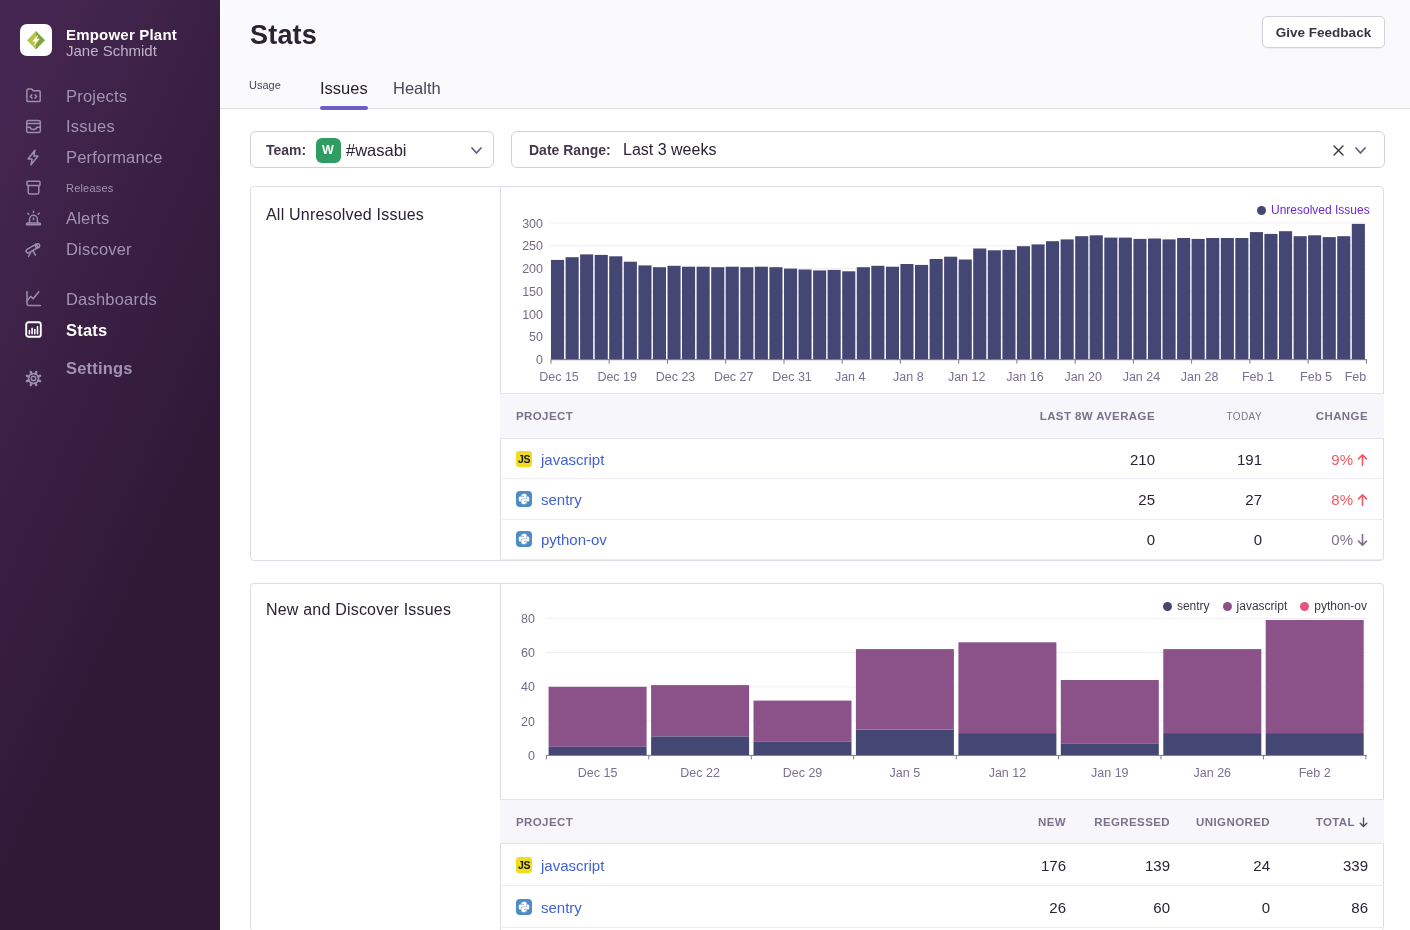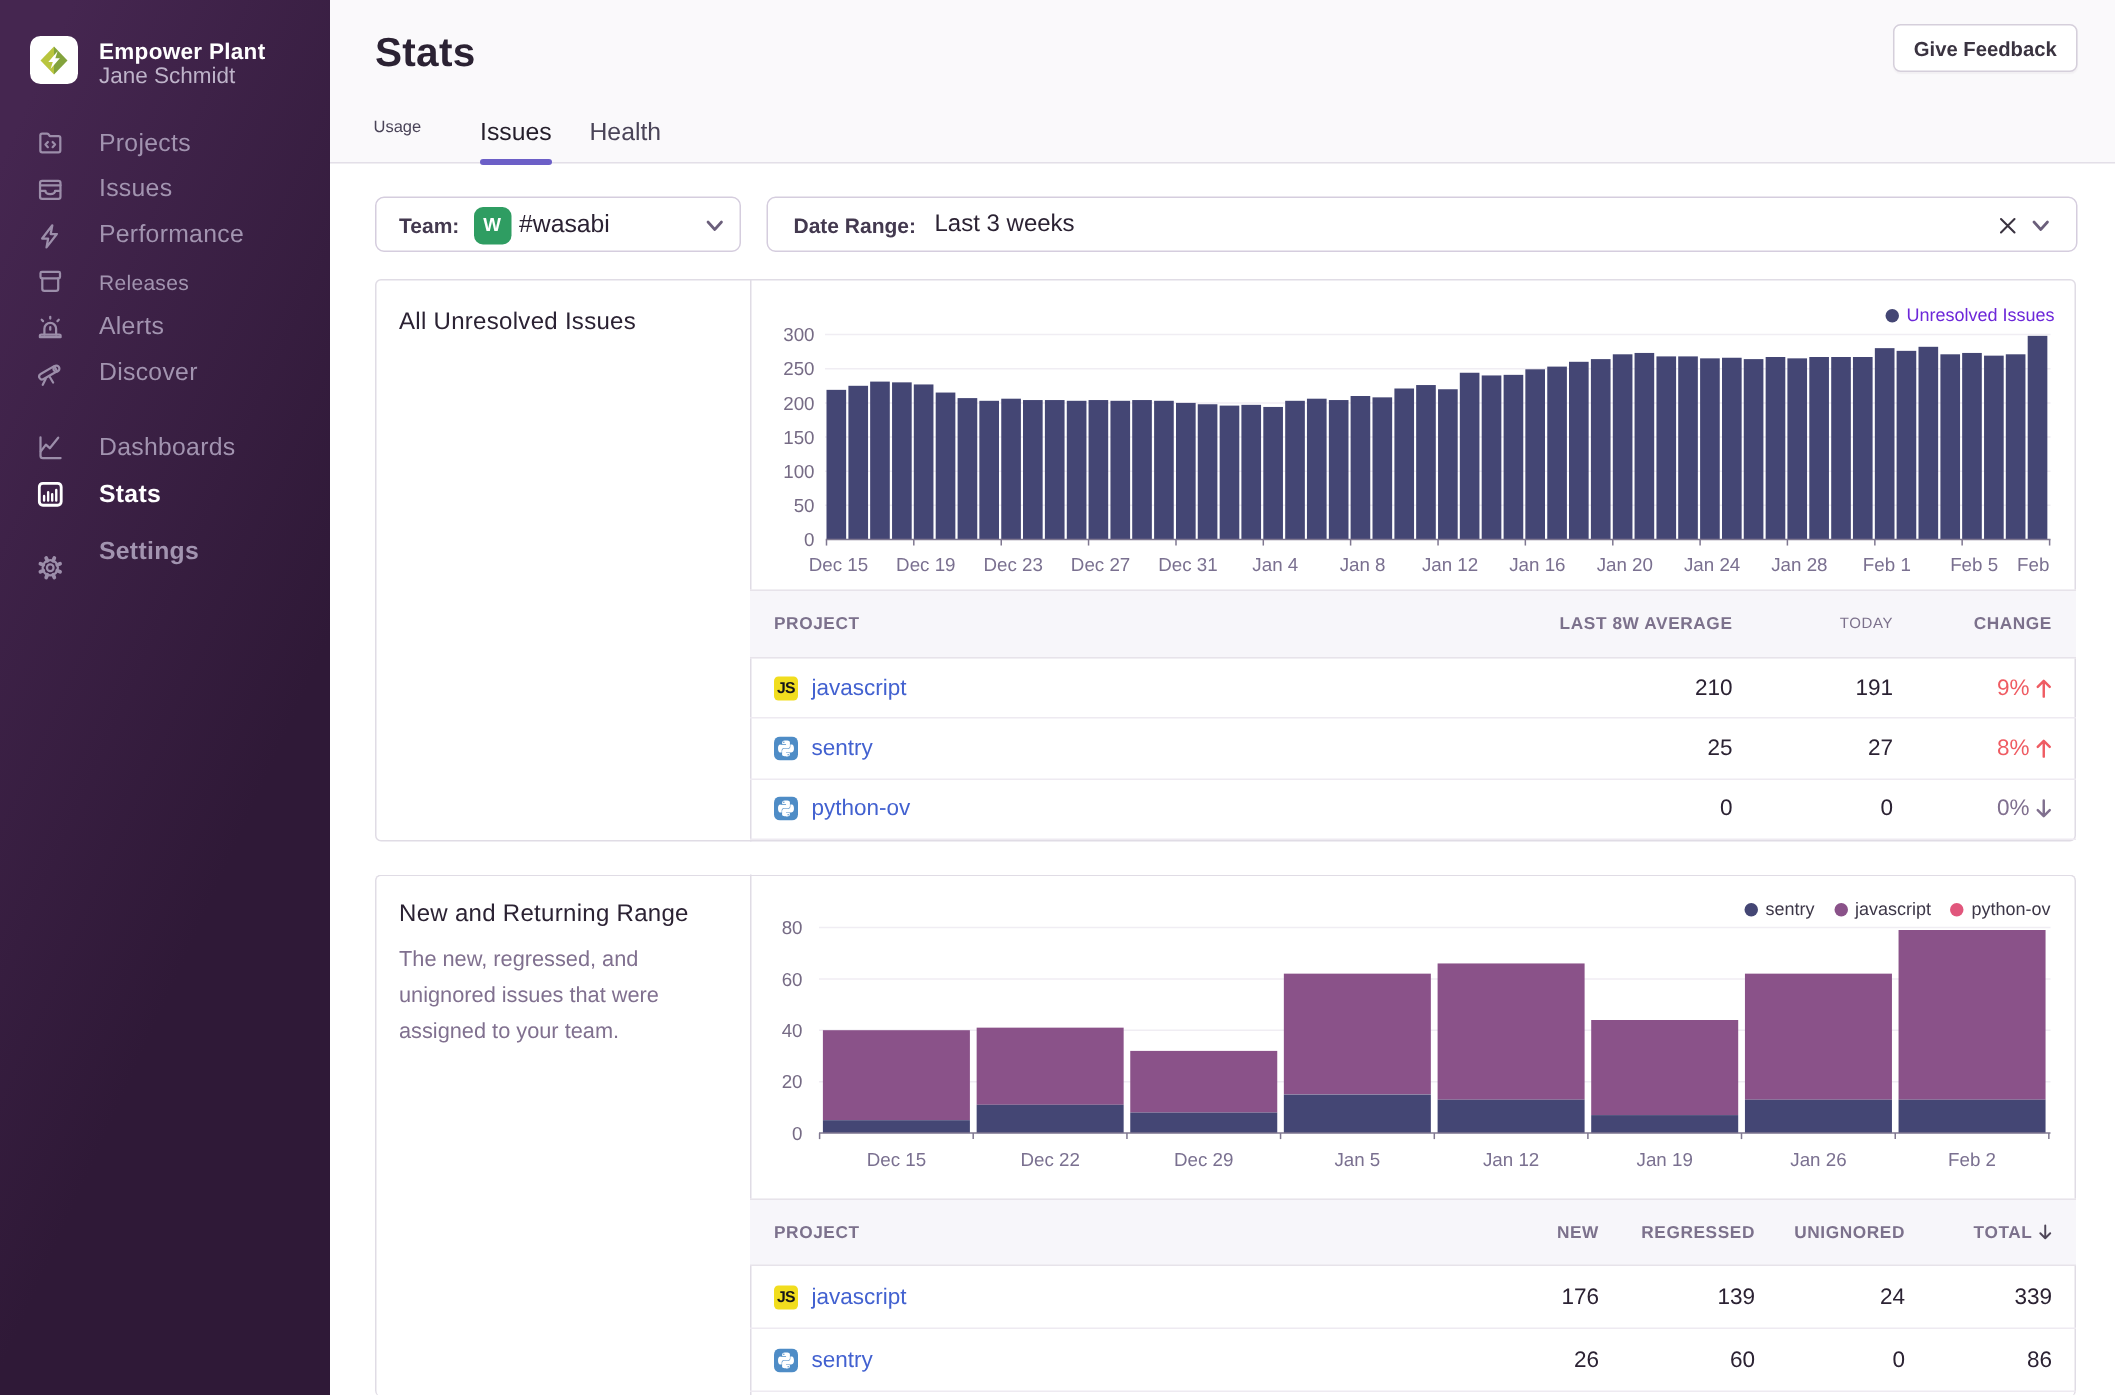--- a/index.html
+++ b/index.html
@@ -189,22 +189,21 @@
 <div style="position:absolute;left:41px;top:50%;transform:translateY(-50%);font-size:15px;color:#4261d0">python-ov</div>
       <div style="position:absolute;right:229px;top:50%;transform:translateY(-50%);font-size:15px;color:#2b2233;white-space:nowrap">0</div>
       <div style="position:absolute;right:122px;top:50%;transform:translateY(-50%);font-size:15px;color:#2b2233;white-space:nowrap">0</div>
       <div style="position:absolute;right:16px;top:50%;transform:translateY(-50%);font-size:15px;color:#80708f;white-space:nowrap">0%<svg width="11" height="13" viewBox="0 0 10 12" style="vertical-align:-2px;margin-left:4px">
           <path d="M5 1v9.4M1.3 7 5 10.7 8.7 7" stroke="#80708f" stroke-width="1.5" fill="none" stroke-linecap="round" stroke-linejoin="round"></path>
         </svg></div>
     </div>
 
 <div style="position:absolute;left:250px;top:582.5px;width:1134px;height:348px;background:#fff;border:1px solid #e0dce5;border-radius:4px;border-bottom:none"></div>
 <div style="position:absolute;left:499.5px;top:582.5px;width:1px;height:347.5px;background:#e0dce5"></div>
-<div style="position:absolute;left:266px;top:601px;font-size:16px;font-weight:400;color:#2b2233;letter-spacing:.2px">New and Returning Range</div>
-<div style="position:absolute;left:266px;top:628px;width:215px;font-size:14.5px;line-height:24px;color:#80708f">The new, regressed, and unignored issues that were assigned to your team.</div>
+<div style="position:absolute;left:266px;top:601px;font-size:16px;font-weight:400;color:#2b2233;letter-spacing:.2px">New and Discover Issues</div>
 
 <svg style="position:absolute;left:0;top:0;width:1410px;height:930px" viewBox="0 0 1410 930" font-family="'Liberation Sans',sans-serif">
 <line x1="546" y1="721.1" x2="1367" y2="721.1" stroke="#f0edf3" stroke-width="1"></line>
       <line x1="546" y1="686.9" x2="1367" y2="686.9" stroke="#f0edf3" stroke-width="1"></line>
       <line x1="546" y1="652.6" x2="1367" y2="652.6" stroke="#f0edf3" stroke-width="1"></line>
       <line x1="546" y1="618.3" x2="1367" y2="618.3" stroke="#f0edf3" stroke-width="1"></line>
 <rect x="548.6" y="686.8" width="98.0" height="60.0" fill="#8a5289"></rect>
       <rect x="548.6" y="746.8" width="98.0" height="8.6" fill="#444674"></rect>
       <rect x="651.1" y="685.1" width="98.0" height="51.4" fill="#8a5289"></rect>
       <rect x="651.1" y="736.5" width="98.0" height="18.9" fill="#444674"></rect>
@@ -312,21 +311,21 @@
         <path d="M9.9 1.2 3.1 10h4l-1.1 5.9 6.9-8.9H8.8l1.1-5.8z" stroke="#9c8eaa" stroke-width="1.5" fill="none" stroke-linecap="round" stroke-linejoin="round"></path>
       </svg>
     </div>
 <div style="position:absolute;left:66px;top:157px;transform:translateY(-50%);font-size:16.5px;color:#a294b0;font-weight:400;letter-spacing:.2px">Performance</div>
     <div style="position:absolute;left:25px;top:179.0px">
       <svg style="width:17px;height:17px;display:block" viewBox="0 0 17 17">
         <rect x="2" y="2.2" width="13" height="4.4" rx="0.9" stroke="#9c8eaa" stroke-width="1.5" fill="none" stroke-linecap="round" stroke-linejoin="round"></rect>
         <path d="M3.2 6.6v6.9c0 .8.6 1.4 1.4 1.4h7.8c.8 0 1.4-.6 1.4-1.4V6.6" stroke="#9c8eaa" stroke-width="1.5" fill="none" stroke-linecap="round" stroke-linejoin="round"></path>
       </svg>
     </div>
-<div style="position:absolute;left:66px;top:187.5px;transform:translateY(-50%);font-size:14px;color:#a294b0;font-weight:400;letter-spacing:.2px">Releases</div>
+<div style="position:absolute;left:66px;top:187.5px;transform:translateY(-50%);font-size:11px;color:#a294b0;font-weight:400;letter-spacing:.2px">Releases</div>
     <div style="position:absolute;left:25px;top:209.5px">
       <svg style="width:17px;height:17px;display:block" viewBox="0 0 17 17">
         <path d="M4.6 13V9.2a3.9 3.9 0 0 1 7.8 0V13" stroke="#9c8eaa" stroke-width="1.5" fill="none" stroke-linecap="round" stroke-linejoin="round"></path>
         <path d="M2.5 13h12a.9.9 0 0 1 .9.9v.9H1.6v-.9a.9.9 0 0 1 .9-.9z" stroke="#9c8eaa" stroke-width="1.5" fill="none" stroke-linecap="round" stroke-linejoin="round"></path>
         <path d="M8.5 2.4V1.2M3.7 4.1 2.8 3.2M13.3 4.1l.9-.9" stroke="#9c8eaa" stroke-width="1.5" fill="none" stroke-linecap="round" stroke-linejoin="round"></path>
         <path d="M8.5 8v1.8" stroke="#9c8eaa" stroke-width="1.5" fill="none" stroke-linecap="round" stroke-linejoin="round"></path>
       </svg>
     </div>
 <div style="position:absolute;left:66px;top:218px;transform:translateY(-50%);font-size:16.5px;color:#a294b0;font-weight:400;letter-spacing:.2px">Alerts</div>
     <div style="position:absolute;left:25px;top:240.5px">

